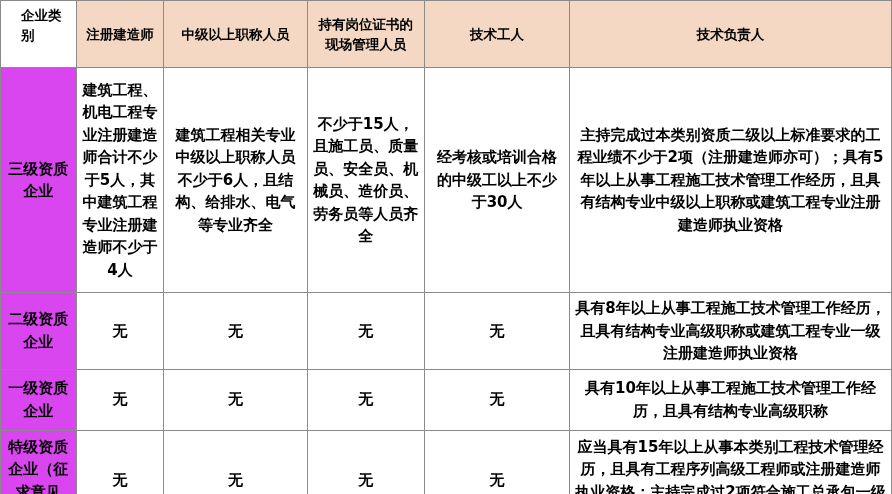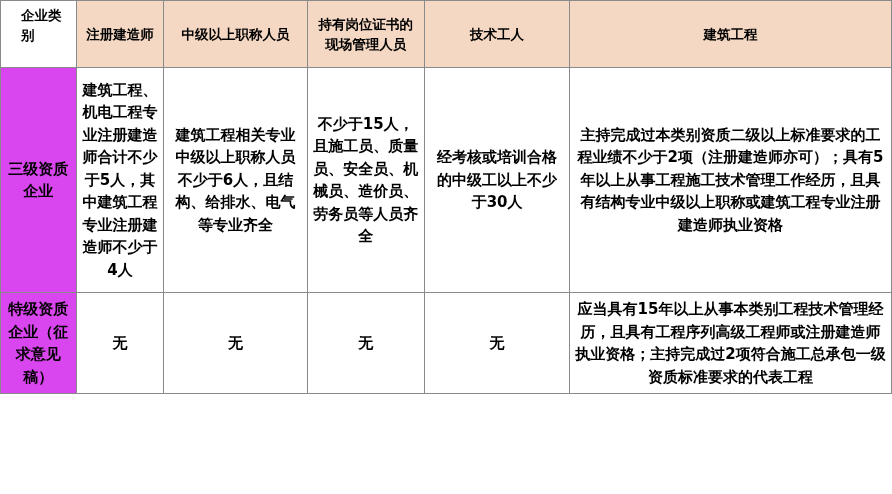--- a/index.html
+++ b/index.html
@@ -83,31 +83,47 @@
     <col class="col5">
     <col class="col6">
   </colgroup>
   <thead>
     <tr class="header-row">
       <th class="head-first">企业类别</th>
       <th>注册建造师</th>
       <th>中级以上职称人员</th>
       <th>持有岗位证书的现场管理人员</th>
       <th>技术工人</th>
-      <th>建筑工程</th>
+      <th>技术负责人</th>
     </tr>
   </thead>
   <tbody>
     <tr class="tall-row">
       <td class="row-label">三级资质企业</td>
       <td class="cell-body cell-narrow">建筑工程、机电工程专业注册建造师合计不少于5人，其中建筑工程专业注册建造师不少于4人</td>
       <td class="cell-body cell-narrow">建筑工程相关专业中级以上职称人员不少于6人，且结构、给排水、电气等专业齐全</td>
       <td class="cell-body cell-narrow">不少于15人，且施工员、质量员、安全员、机械员、造价员、劳务员等人员齐全</td>
       <td class="cell-body cell-narrow">经考核或培训合格的中级工以上不少于30人</td>
       <td class="cell-body last-col">主持完成过本类别资质二级以上标准要求的工程业绩不少于2项（注册建造师亦可）；具有5年以上从事工程施工技术管理工作经历，且具有结构专业中级以上职称或建筑工程专业注册建造师执业资格</td>
+    </tr>
+    <tr class="r2">
+      <td class="row-label">二级资质企业</td>
+      <td class="cell-body">无</td>
+      <td class="cell-body">无</td>
+      <td class="cell-body">无</td>
+      <td class="cell-body">无</td>
+      <td class="cell-body last-col">具有8年以上从事工程施工技术管理工作经历，且具有结构专业高级职称或建筑工程专业一级注册建造师执业资格</td>
+    </tr>
+    <tr class="r3">
+      <td class="row-label">一级资质企业</td>
+      <td class="cell-body">无</td>
+      <td class="cell-body">无</td>
+      <td class="cell-body">无</td>
+      <td class="cell-body">无</td>
+      <td class="cell-body last-col">具有10年以上从事工程施工技术管理工作经历，且具有结构专业高级职称</td>
     </tr>
     <tr class="r4">
       <td class="row-label">特级资质企业（征求意见稿）</td>
       <td class="cell-body">无</td>
       <td class="cell-body">无</td>
       <td class="cell-body">无</td>
       <td class="cell-body">无</td>
       <td class="cell-body last-col">应当具有15年以上从事本类别工程技术管理经历，且具有工程序列高级工程师或注册建造师执业资格；主持完成过2项符合施工总承包一级资质标准要求的代表工程</td>
     </tr>
   </tbody>

